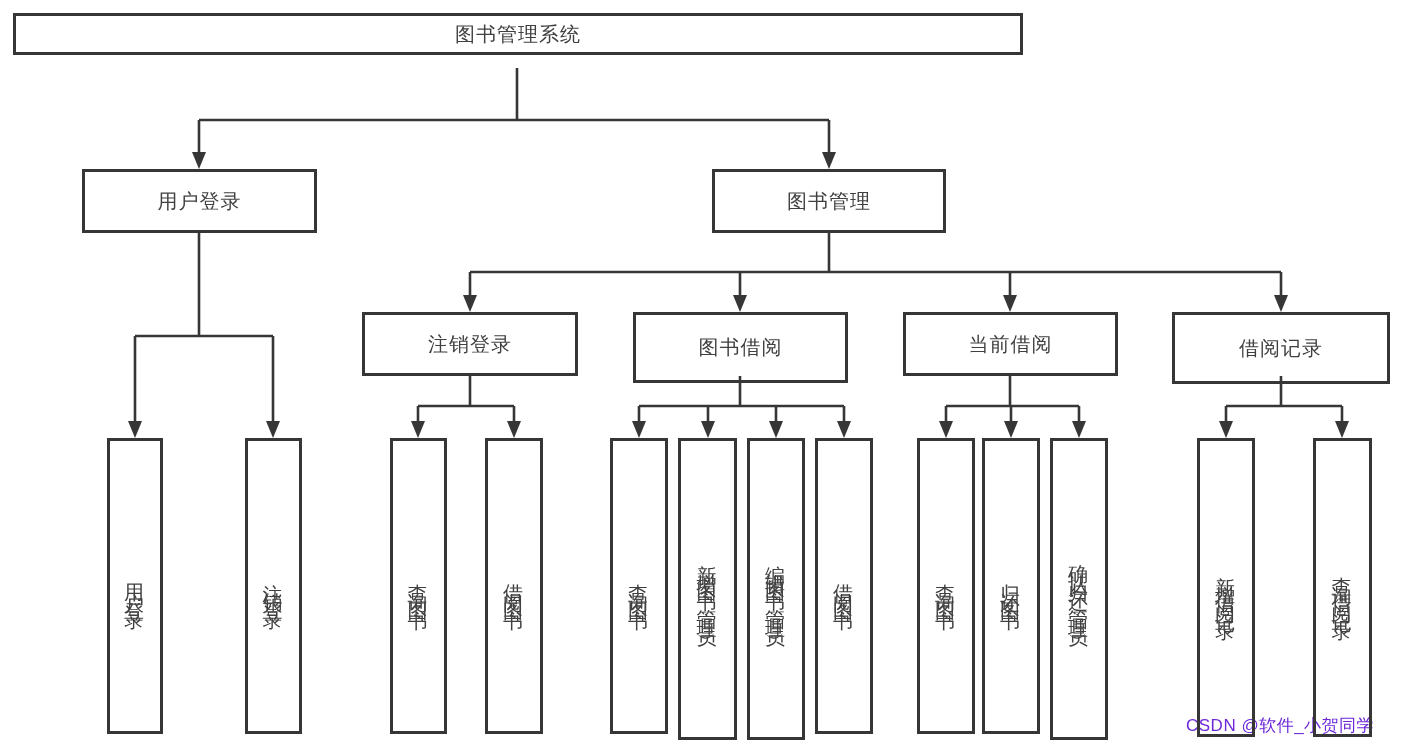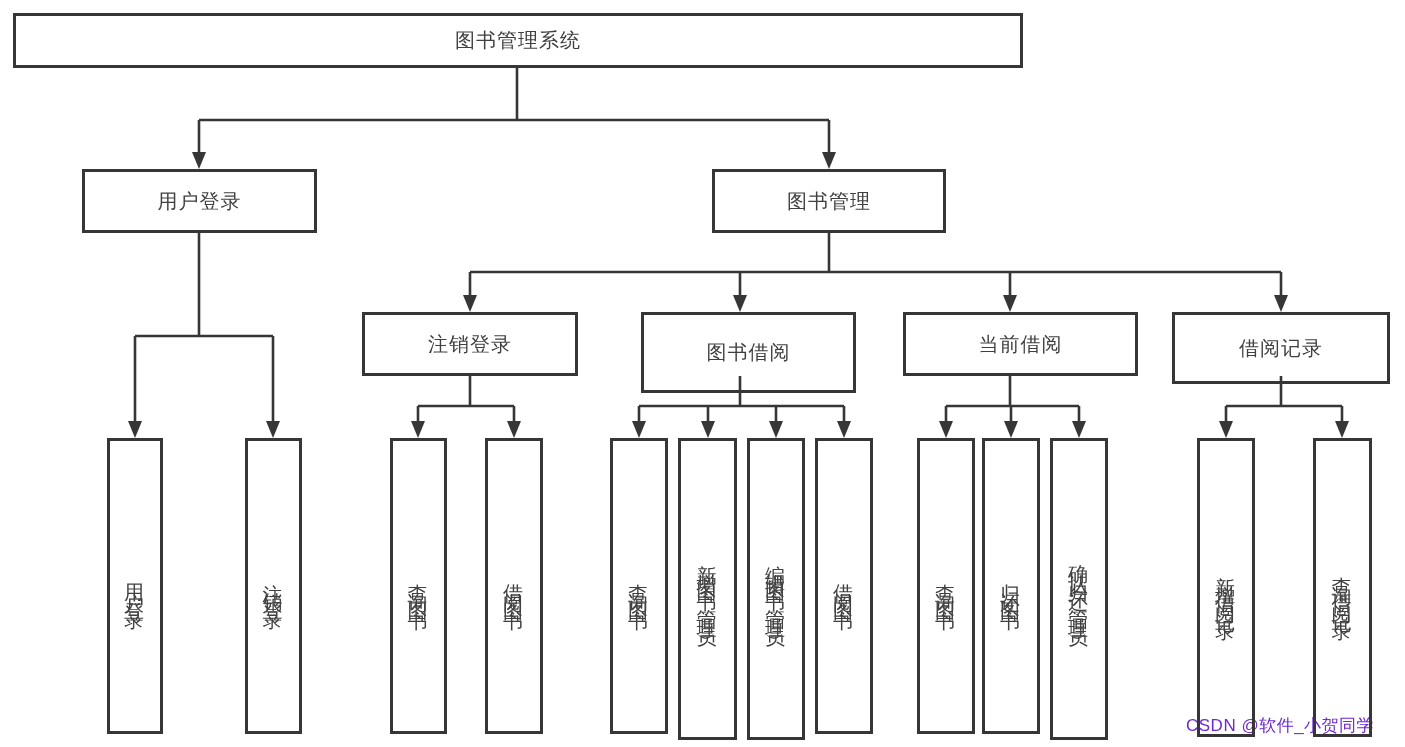--- a/index.html
+++ b/index.html
@@ -35,26 +35,26 @@
     position: absolute;
     left: 1186px;
     top: 714px;
     z-index: 1;
     color: #6d28d9;
     font-size: 17px;
     letter-spacing: 0.5px;
     white-space: nowrap;
   }
   
-  .b-root { left: 13px;  top: 13px;  width: 1010px; height: 55px; }
+  .b-root { left: 13px;  top: 13px;  width: 1010px; height: 42px; }
   .b-l2a  { left: 82px;  top: 169px; width: 235px;  height: 64px; }
   .b-l2b  { left: 712px; top: 169px; width: 234px;  height: 64px; }
   .b-l3a  { left: 362px; top: 312px; width: 216px;  height: 64px; }
-  .b-l3b  { left: 633px; top: 312px; width: 215px;  height: 81px; margin-left: 8px; }
-  .b-l3c  { left: 903px; top: 312px; width: 235px;  height: 64px; }
+  .b-l3b  { left: 633px; top: 312px; width: 215px;  height: 71px; }
+  .b-l3c  { left: 903px; top: 312px; width: 215px;  height: 64px; }
   .b-l3d  { left: 1172px;top: 312px; width: 218px;  height: 72px; }
   .b-v1   { left: 107px; top: 438px; width: 56px; height: 296px; }
   .b-v2   { left: 245px; top: 438px; width: 57px; height: 296px; }
   .b-v3   { left: 390px; top: 438px; width: 57px; height: 296px; }
   .b-v4   { left: 485px; top: 438px; width: 58px; height: 296px; }
   .b-v5   { left: 610px; top: 438px; width: 58px; height: 296px; }
   .b-v6   { left: 678px; top: 438px; width: 59px; height: 302px; }
   .b-v7   { left: 747px; top: 438px; width: 58px; height: 302px; }
   .b-v8   { left: 815px; top: 438px; width: 58px; height: 296px; }
   .b-v9   { left: 917px; top: 438px; width: 58px; height: 296px; }

